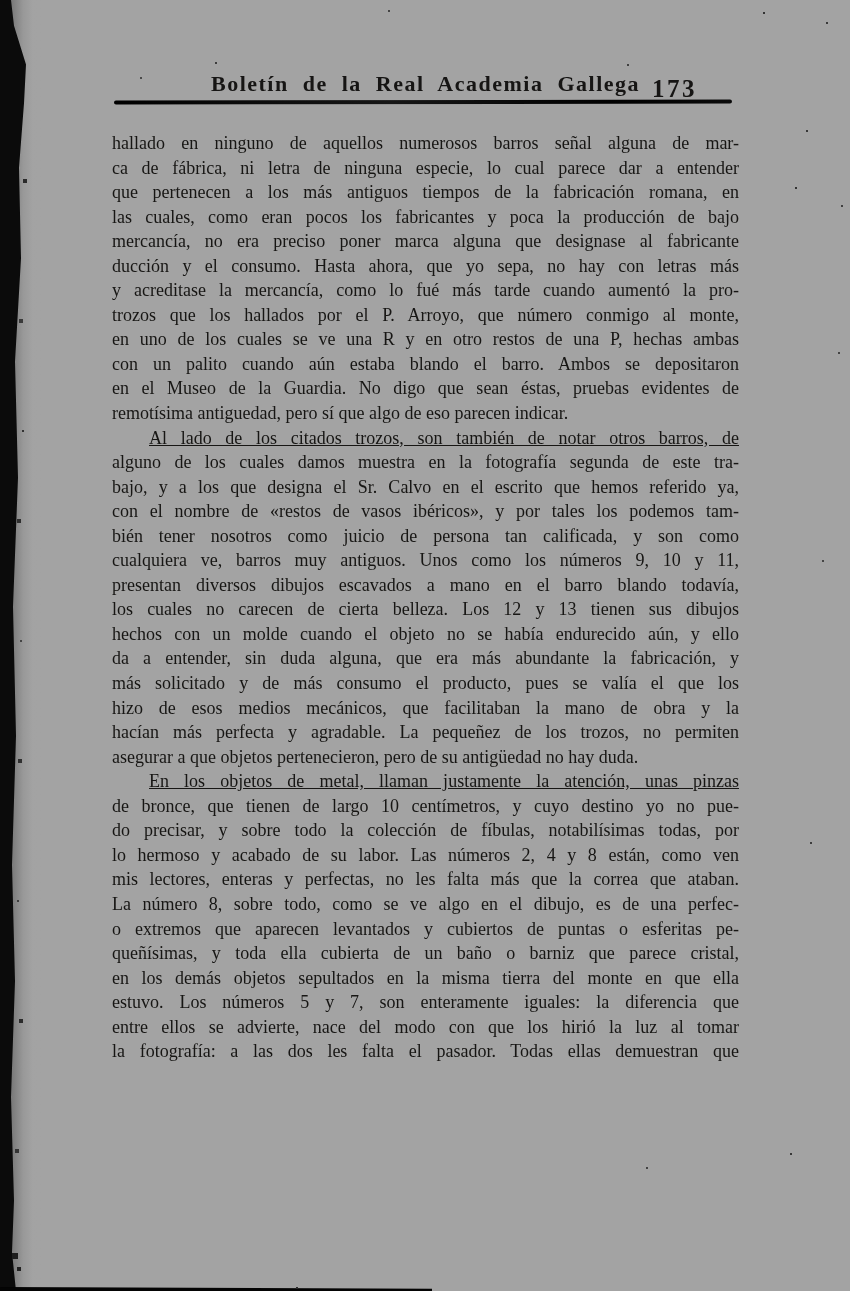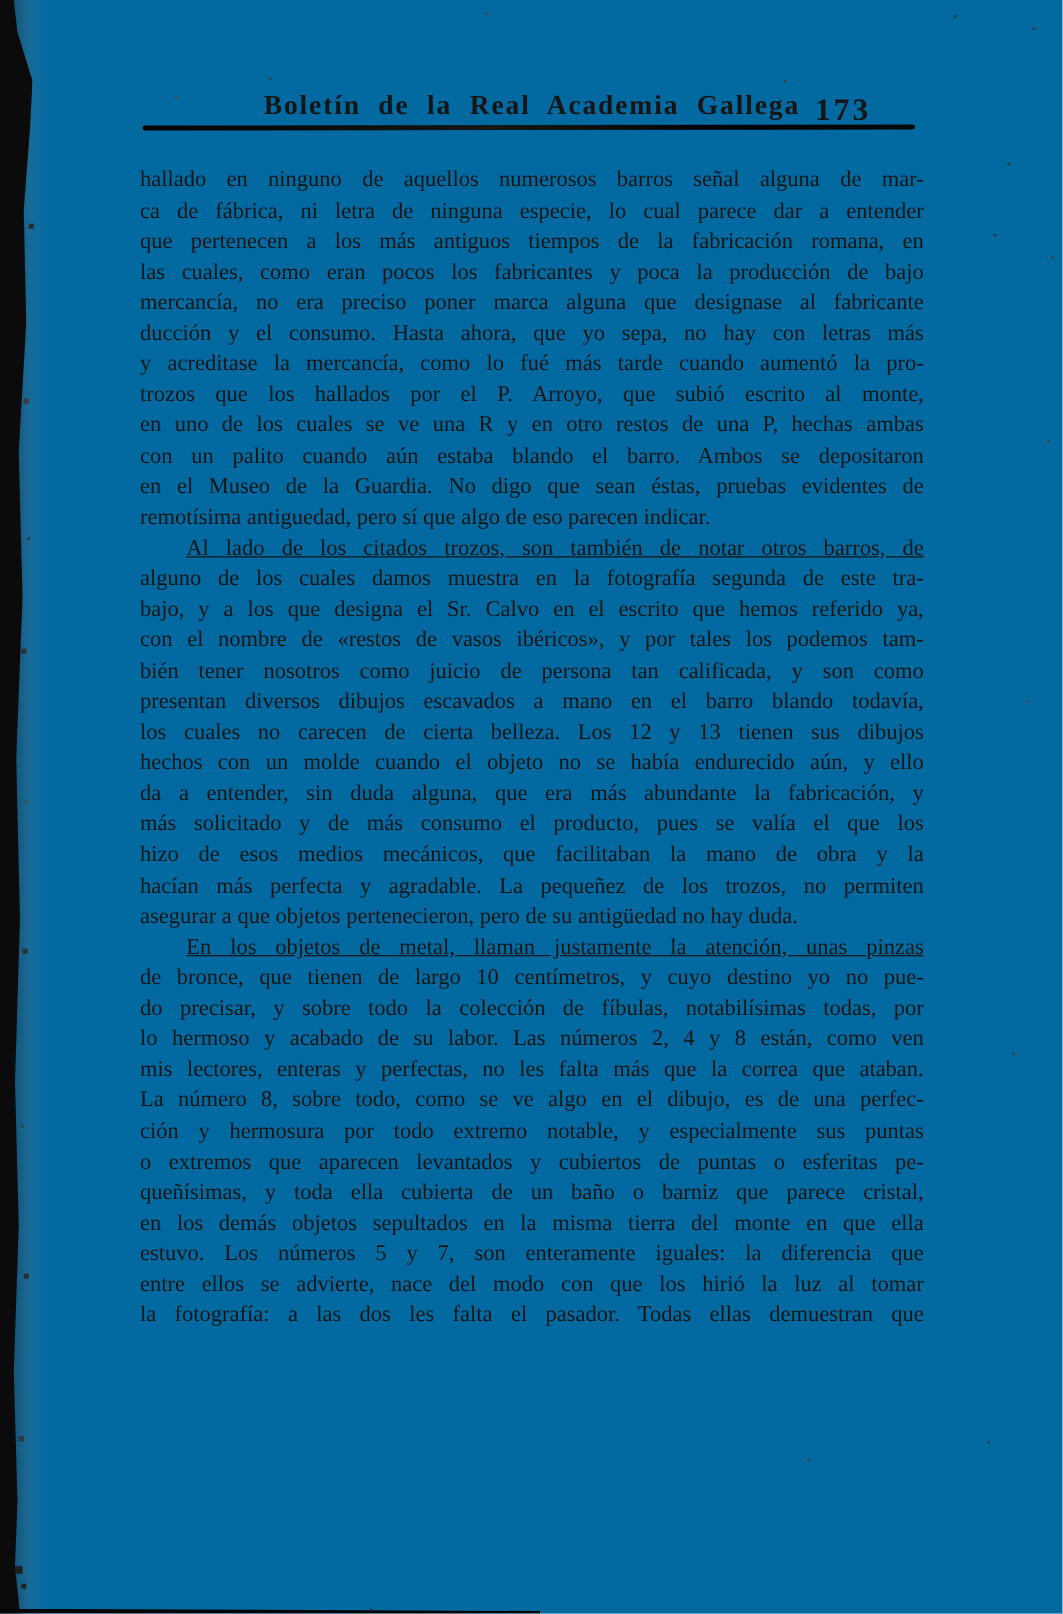--- a/index.html
+++ b/index.html
@@ -4,21 +4,21 @@
 <style>
   html, body {
     margin: 0;
     padding: 0;
     background: #ffffff;
   }
   .scan-root {
     position: relative;
     width: 850px;
     height: 1291px;
-    background: #0369a1;
+    background: #a3a3a3;
     overflow: hidden;
     font-family: "Liberation Serif", serif;
   }
 
   
   .binding-fade {
     position: absolute;
     left: 0; top: 0;
     width: 42px; height: 100%;
     background: linear-gradient(to right,
@@ -153,49 +153,49 @@
 
     <main class="text-column">
         <div class="paragraph">
           <div class="line">hallado en ninguno de aquellos numerosos barros señal alguna de mar-</div>
           <div class="line">ca de fábrica, ni letra de ninguna especie, lo cual parece dar a entender</div>
           <div class="line">que pertenecen a los más antiguos tiempos de la fabricación romana, en</div>
           <div class="line">las cuales, como eran pocos los fabricantes y poca la producción de bajo</div>
           <div class="line">mercancía, no era preciso poner marca alguna que designase al fabricante</div>
           <div class="line">ducción y el consumo. Hasta ahora, que yo sepa, no hay con letras más</div>
           <div class="line">y acreditase la mercancía, como lo fué más tarde cuando aumentó la pro-</div>
-          <div class="line">trozos que los hallados por el P. Arroyo, que subió escrito al monte,</div>
+          <div class="line">trozos que los hallados por el P. Arroyo, que número conmigo al monte,</div>
           <div class="line">en uno de los cuales se ve una R y en otro restos de una P, hechas ambas</div>
           <div class="line">con un palito cuando aún estaba blando el barro. Ambos se depositaron</div>
           <div class="line">en el Museo de la Guardia. No digo que sean éstas, pruebas evidentes de</div>
           <div class="line para-end">remotísima antiguedad, pero sí que algo de eso parecen indicar.</div>
         </div>
         <div class="paragraph indent">
           <div class="line">Al lado de los citados trozos, son también de notar otros barros, de</div>
           <div class="line">alguno de los cuales damos muestra en la fotografía segunda de este tra-</div>
           <div class="line">bajo, y a los que designa el Sr. Calvo en el escrito que hemos referido ya,</div>
           <div class="line">con el nombre de «restos de vasos ibéricos», y por tales los podemos tam-</div>
           <div class="line">bién tener nosotros como juicio de persona tan calificada, y son como</div>
+          <div class="line">cualquiera ve, barros muy antiguos. Unos como los números 9, 10 y 11,</div>
           <div class="line">presentan diversos dibujos escavados a mano en el barro blando todavía,</div>
           <div class="line">los cuales no carecen de cierta belleza. Los 12 y 13 tienen sus dibujos</div>
           <div class="line">hechos con un molde cuando el objeto no se había endurecido aún, y ello</div>
           <div class="line">da a entender, sin duda alguna, que era más abundante la fabricación, y</div>
           <div class="line">más solicitado y de más consumo el producto, pues se valía el que los</div>
           <div class="line">hizo de esos medios mecánicos, que facilitaban la mano de obra y la</div>
           <div class="line">hacían más perfecta y agradable. La pequeñez de los trozos, no permiten</div>
           <div class="line para-end">asegurar a que objetos pertenecieron, pero de su antigüedad no hay duda.</div>
         </div>
         <div class="paragraph indent">
           <div class="line">En los objetos de metal, llaman justamente la atención, unas pinzas</div>
           <div class="line">de bronce, que tienen de largo 10 centímetros, y cuyo destino yo no pue-</div>
           <div class="line">do precisar, y sobre todo la colección de fíbulas, notabilísimas todas, por</div>
           <div class="line">lo hermoso y acabado de su labor. Las números 2, 4 y 8 están, como ven</div>
           <div class="line">mis lectores, enteras y perfectas, no les falta más que la correa que ataban.</div>
           <div class="line">La número 8, sobre todo, como se ve algo en el dibujo, es de una perfec-</div>
-          <div class="line">ción y hermosura por todo extremo notable, y especialmente sus puntas</div>
           <div class="line">o extremos que aparecen levantados y cubiertos de puntas o esferitas pe-</div>
           <div class="line">queñísimas, y toda ella cubierta de un baño o barniz que parece cristal,</div>
           <div class="line">en los demás objetos sepultados en la misma tierra del monte en que ella</div>
           <div class="line">estuvo. Los números 5 y 7, son enteramente iguales: la diferencia que</div>
           <div class="line">entre ellos se advierte, nace del modo con que los hirió la luz al tomar</div>
           <div class="line">la fotografía: a las dos les falta el pasador. Todas ellas demuestran que</div>
         </div>
       </main>
   </div>
 

